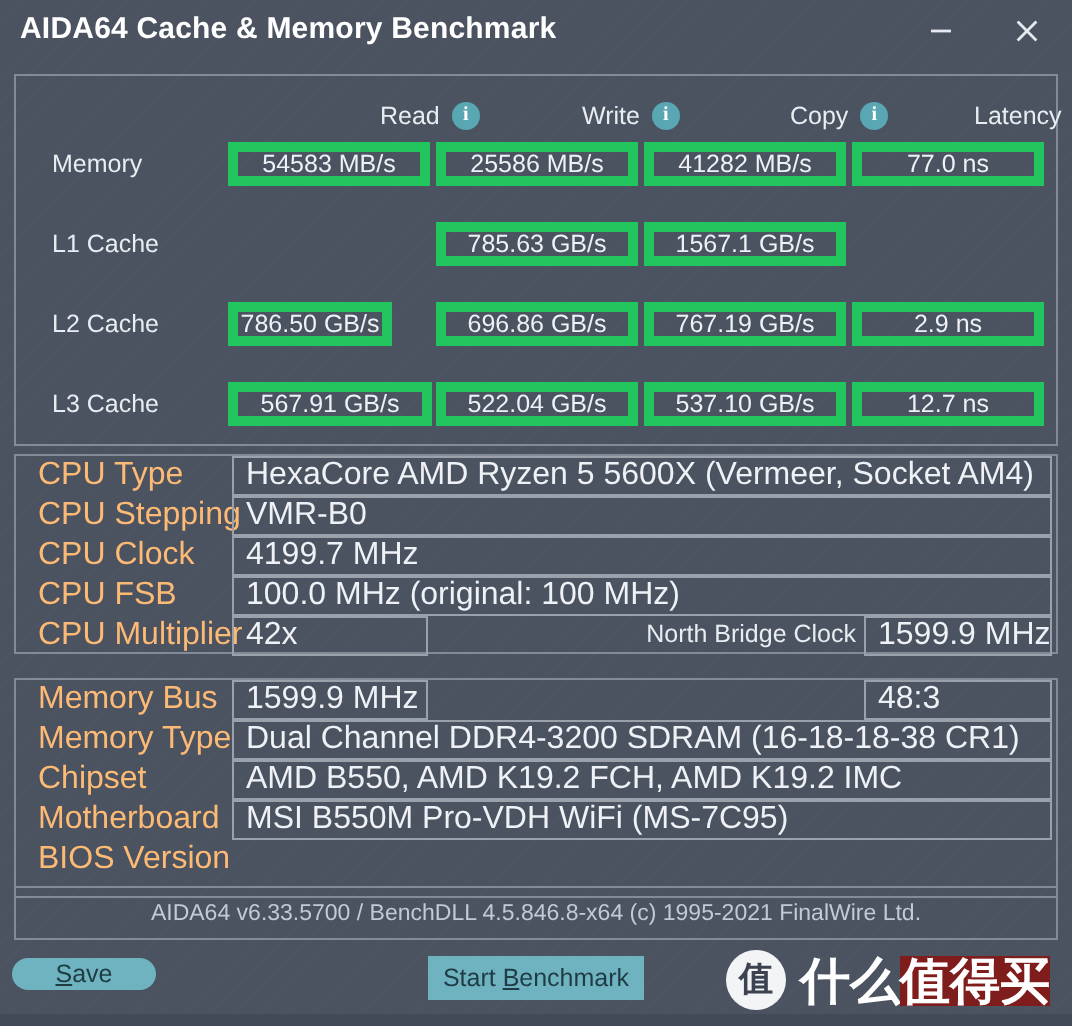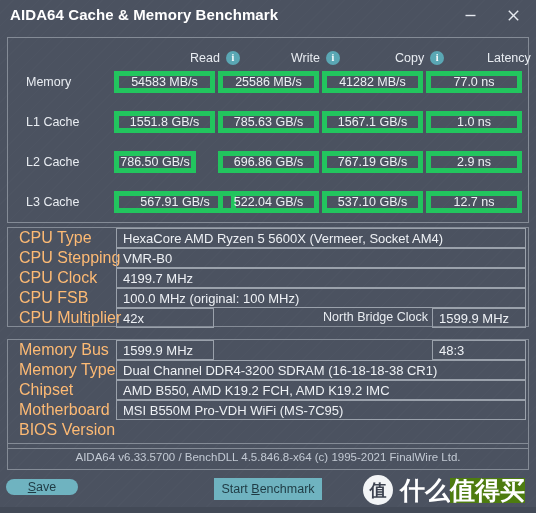--- a/index.html
+++ b/index.html
@@ -91,21 +91,21 @@
   .ilabel{
     position:absolute;left:11px;top:1px;
     font-size:16px;color:#fdba74;white-space:nowrap;
   }
   .ibox{
     position:absolute;top:0;height:20px;
     border:1px solid #9aa1ab;
     box-sizing:border-box;
     display:flex;align-items:center;
     padding-left:6px;
-    font-size:13px;color:#eef1f5;
+    font-size:16px;color:#eef1f5;
     white-space:nowrap;overflow:hidden;
   }
   .ibox.full{left:108px;right:2px;}
   .ibox.half{left:108px;width:98px;}
   .ibox.right{right:2px;width:94px;}
   .subcaption{
     position:absolute;top:2px;
     font-size:12.5px;color:#e9edf2;white-space:nowrap;
     text-align:right;
   }
@@ -146,21 +146,21 @@
     font-size:17px;font-weight:bold;
     font-family:"DejaVu Sans",sans-serif;
     line-height:1;
   }
   .wm-text{
     font-size:25px;font-weight:bold;color:#ffffff;
     font-family:"DejaVu Sans",sans-serif;
     letter-spacing:0px;line-height:1;
     white-space:nowrap;display:flex;
   }
-  .wm-text .hl{background:#4d7c0f;}
+  .wm-text .hl{background:#7f1d1d;}
 
   .footer-strip{
     position:absolute;left:0;bottom:0;width:536px;height:6px;
     background:#434a57;
   }
 </style>
 </head>
 <body>
 
 <div class="bg-texture"></div>
@@ -201,33 +201,31 @@
       <span>Latency</span>
     </div>
 
     <div class="brow-label" style="top:37px;">Memory</div>
     <div class="vbox" style="left:106px;top:33px;width:101px;">54583 MB/s</div>
     <div class="vbox" style="left:210px;top:33px;width:101px;">25586 MB/s</div>
     <div class="vbox" style="left:314px;top:33px;width:101px;">41282 MB/s</div>
     <div class="vbox" style="left:418px;top:33px;width:96px;">77.0 ns</div>
 
     <div class="brow-label" style="top:77px;">L1 Cache</div>
-    <div class="vbox" style="left:106px;top:73px;width:101px;">1551.8 GB/s</div>
     <div class="vbox" style="left:210px;top:73px;width:101px;">785.63 GB/s</div>
     <div class="vbox" style="left:314px;top:73px;width:101px;">1567.1 GB/s</div>
-    <div class="vbox" style="left:418px;top:73px;width:96px;">1.0 ns</div>
 
     <div class="brow-label" style="top:117px;">L2 Cache</div>
     <div class="vbox" style="left:106px;top:113px;width:82px;">786.50 GB/s</div>
     <div class="vbox" style="left:210px;top:113px;width:101px;">696.86 GB/s</div>
     <div class="vbox" style="left:314px;top:113px;width:101px;">767.19 GB/s</div>
     <div class="vbox" style="left:418px;top:113px;width:96px;">2.9 ns</div>
 
     <div class="brow-label" style="top:157px;">L3 Cache</div>
-    <div class="vbox" style="left:106px;top:153px;width:122px;">567.91 GB/s</div>
+    <div class="vbox" style="left:106px;top:153px;width:102px;">567.91 GB/s</div>
     <div class="vbox" style="left:210px;top:153px;width:101px;">522.04 GB/s</div>
     <div class="vbox" style="left:314px;top:153px;width:101px;">537.10 GB/s</div>
     <div class="vbox" style="left:418px;top:153px;width:96px;">12.7 ns</div>
   </div>
 
   <div class="panel" id="panel-cpu">
 
     <div class="irow" style="top:0px;">
       <div class="ilabel">CPU Type</div>
       <div class="ibox full">HexaCore AMD Ryzen 5 5600X  (Vermeer, Socket AM4)</div>

